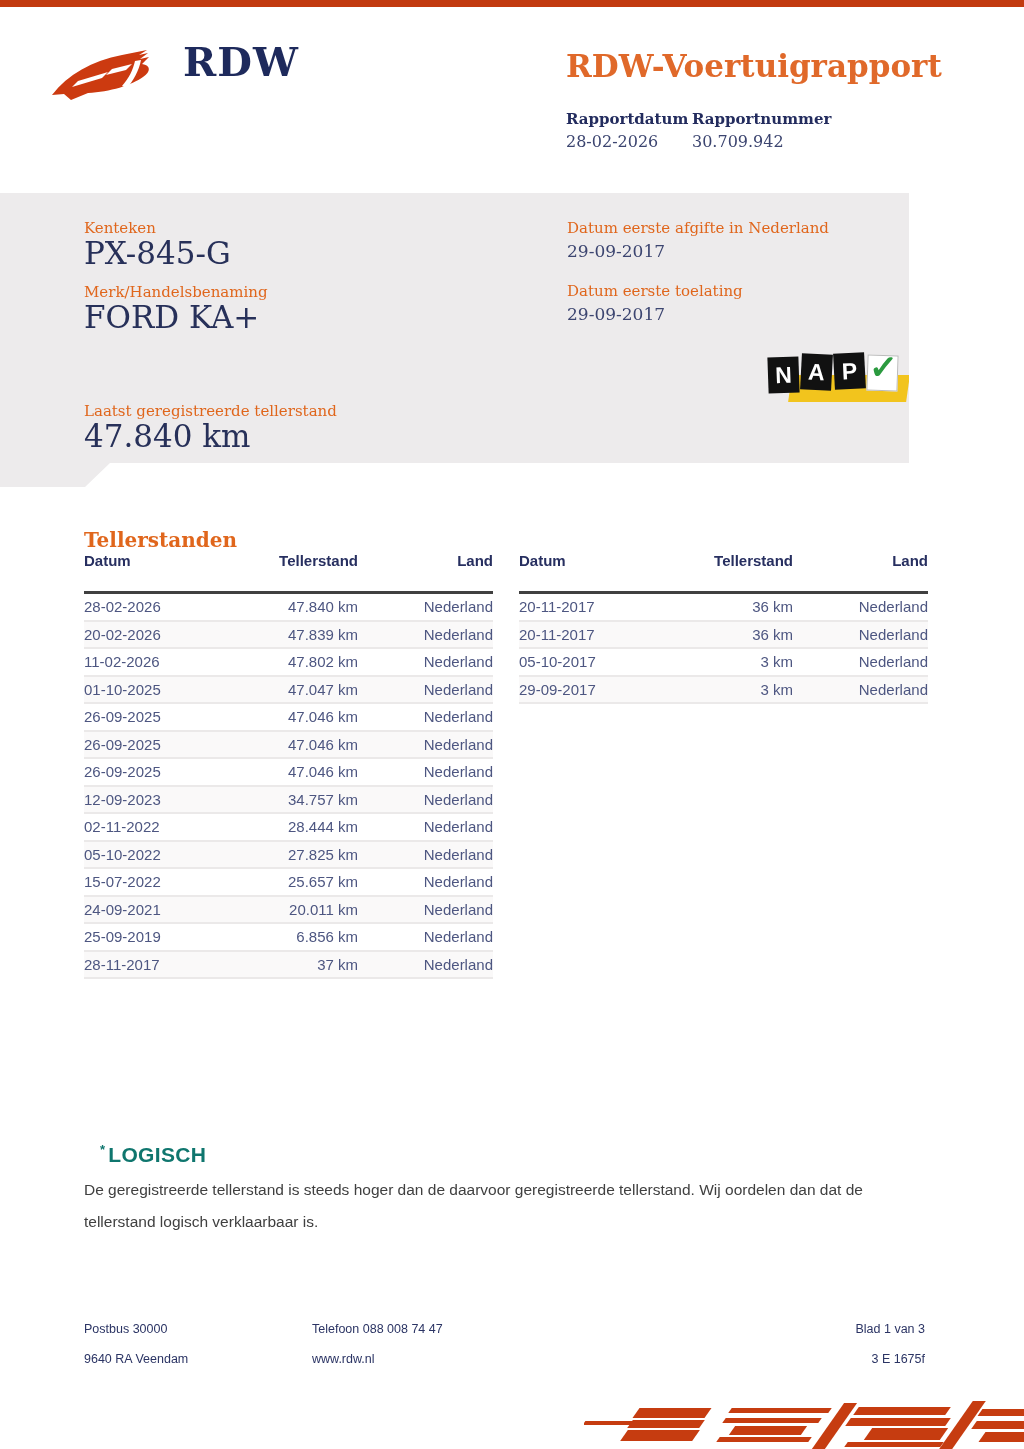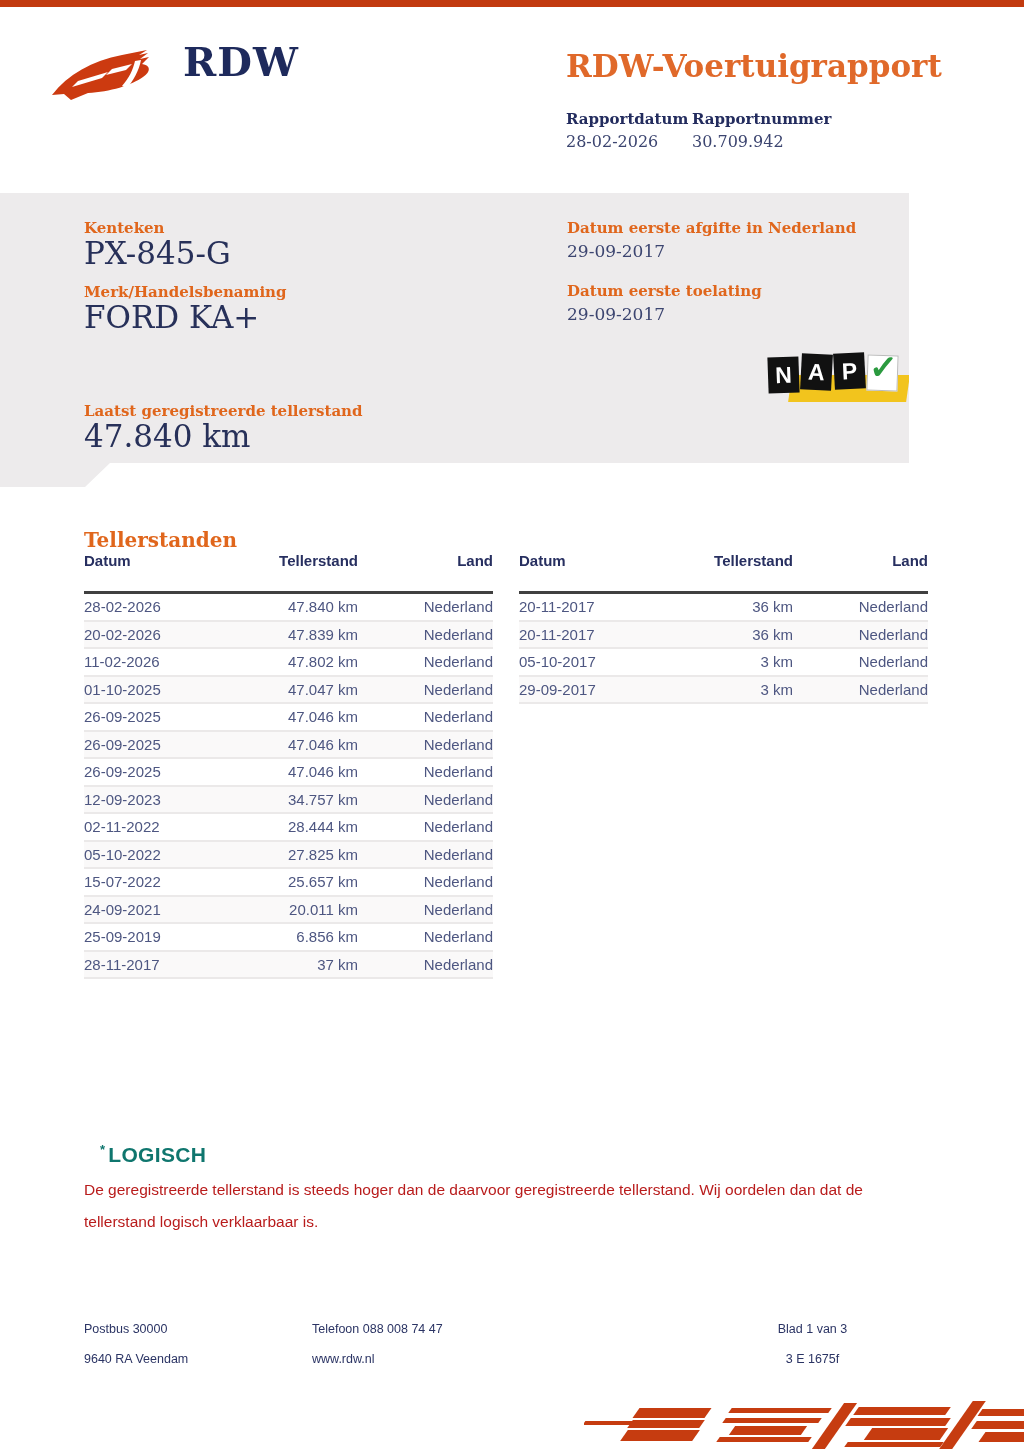--- a/index.html
+++ b/index.html
@@ -18,21 +18,21 @@
   .doc-title{left:566px;top:48px;font-family:"DejaVu Serif",serif;font-weight:600;
     font-size:31px;color:#e0692a;}
   .meta-label{font-family:"DejaVu Serif",serif;font-weight:bold;font-size:15px;color:#232c5e;}
   .meta-value{font-family:"DejaVu Serif",serif;font-size:16px;color:#3c4570;}
   .meta-col1{left:566px;}
   .meta-col2{left:692px;}
 
   
   .panel{left:0;top:193px;width:909px;height:294px;background:#edebec;
     clip-path:polygon(0 0,100% 0,100% 270px,110px 270px,85px 100%,0 100%);}
-  .lab{position:absolute;font-family:"DejaVu Serif",serif;font-weight:bold;
+  .lab{position:absolute;font-family:"DejaVu Serif",serif;font-weight:normal;
     font-size:15px;color:#e0661c;}
   .bigval{position:absolute;font-family:"DejaVu Serif",serif;font-size:31px;color:#273059;}
   .dateval{position:absolute;font-family:"DejaVu Serif",serif;font-size:17px;color:#3c4570;}
   .oordeel{position:absolute;left:567px;top:155px;font-weight:bold;font-size:29px;
     color:#242c5e;letter-spacing:0.5px;line-height:40px;font-family:"Liberation Sans",sans-serif;}
 
   
   .nap{position:absolute;left:768px;top:160px;width:150px;height:56px;}
   .nap-yellow{position:absolute;left:22px;top:22px;width:118px;height:27px;
     background:#f2c41d;transform:skewX(-8deg);}
@@ -55,28 +55,28 @@
   .c-land{width:33%;text-align:right;}
   .t-row{display:flex;height:25.5px;align-items:center;border-bottom:2px solid #ebe9e9;
     font-size:15px;color:#4d5681;}
   .t-row:nth-child(even){background:#faf9f9;}
   .t-row span{display:block;}
 
   
   .footnote-title{left:84px;top:1142px;font-weight:bold;font-size:21px;color:#0f766e;
     letter-spacing:0.3px;margin-left:16px;}
   .footnote-star{font-size:13px;vertical-align:8px;margin-right:3px;}
-  .footnote-body{left:84px;top:1174px;width:800px;font-size:15.5px;color:#b91c1c;
+  .footnote-body{left:84px;top:1174px;width:800px;font-size:15.5px;color:#404040;
     line-height:32px;}
 
   
   .foot{font-size:12.5px;color:#2b3464;}
   .f-r1{top:1322px;} .f-r2{top:1352px;}
   .f-c1{left:84px;} .f-c2{left:312px;}
-  .f-c3{left:700px;width:225px;text-align:center;}
+  .f-c3{left:700px;width:225px;text-align:right;}
 
   
   .stripes{position:absolute;right:0;bottom:0;width:440px;height:50px;overflow:hidden;}
   .stripe{position:absolute;background:#c63c10;transform:skewX(-35deg);}
 </style>
 </head>
 <body>
 
 <div class="abs topbar"></div>
 

